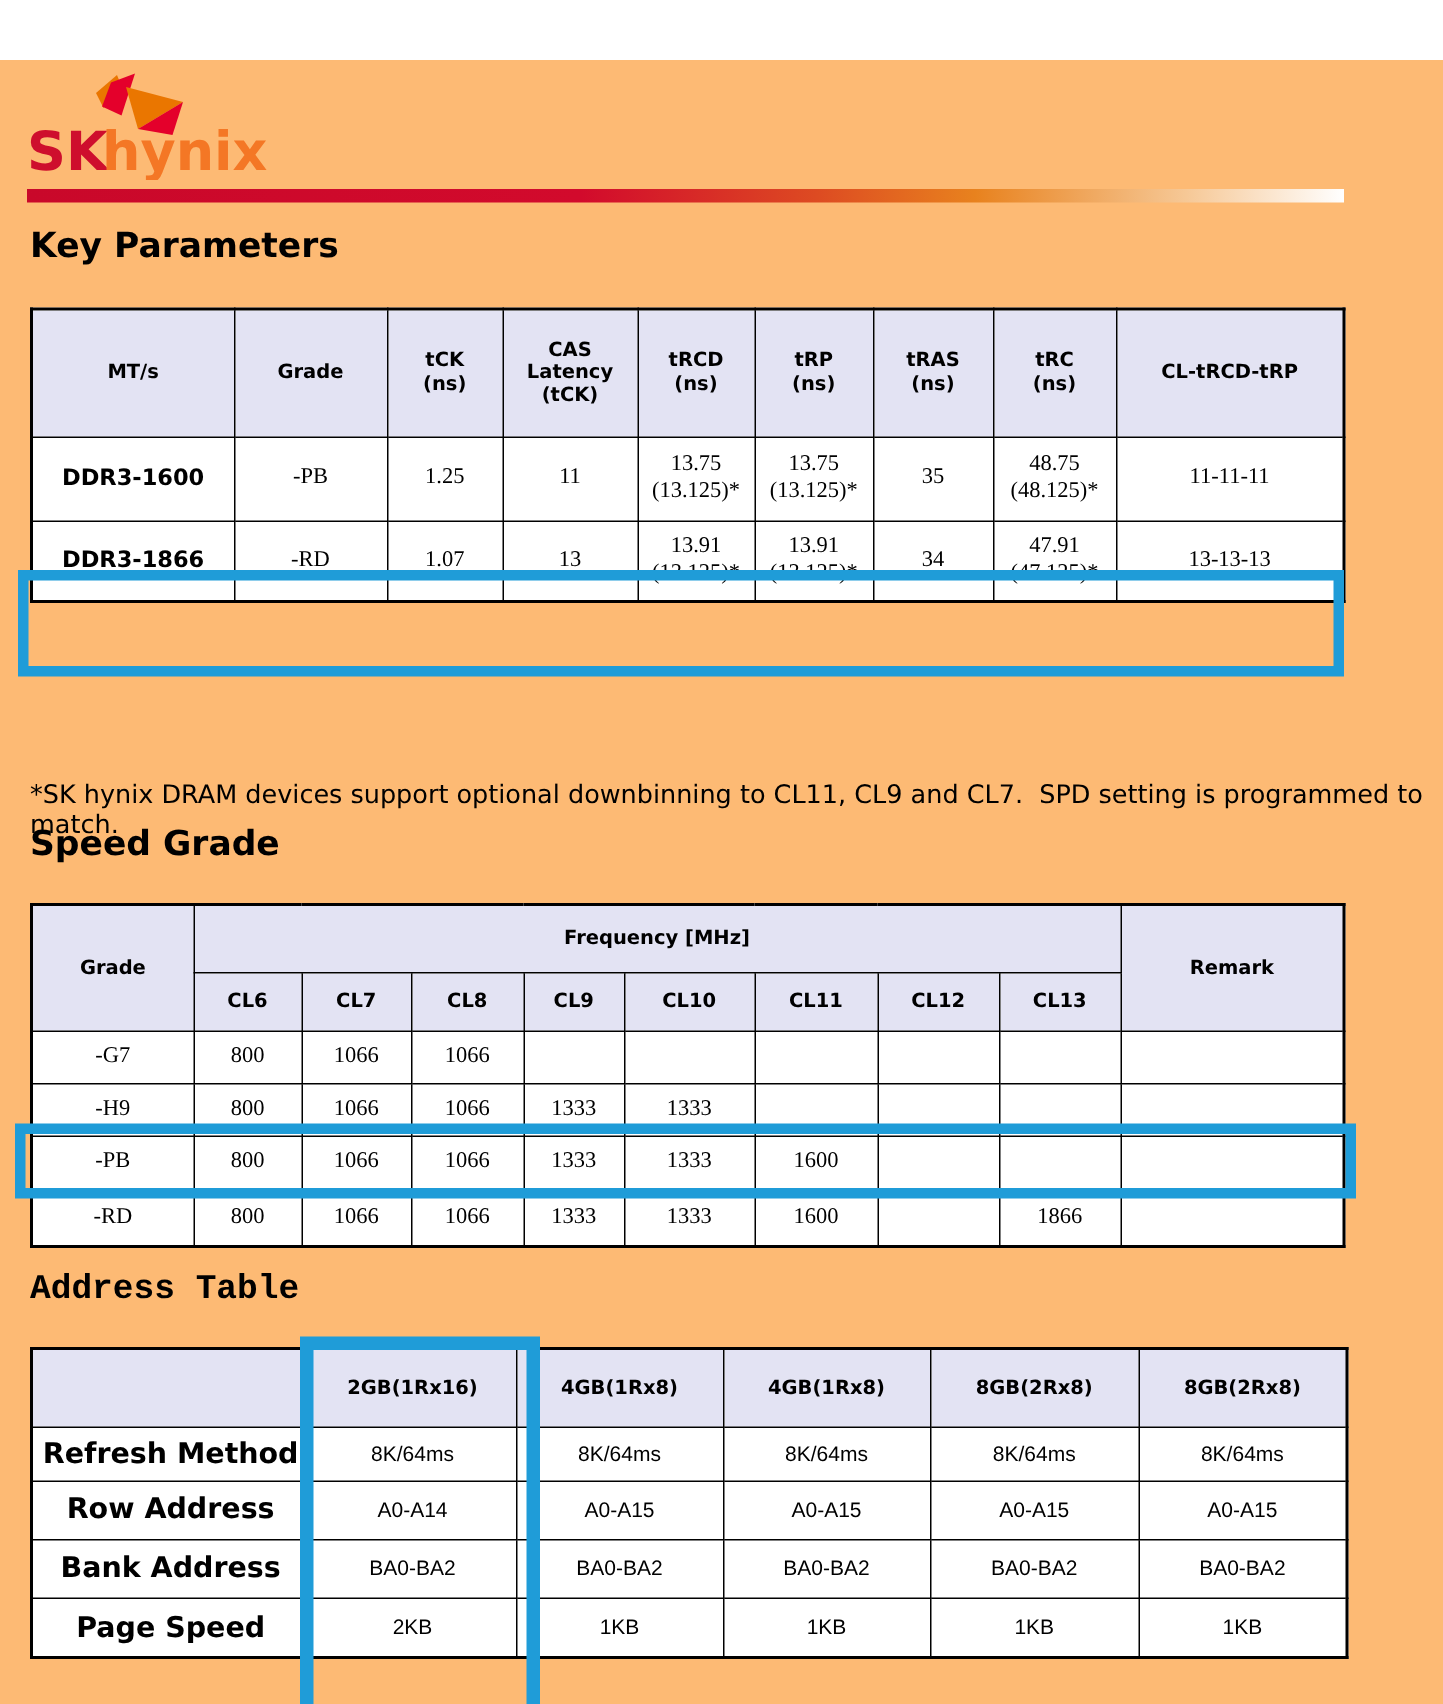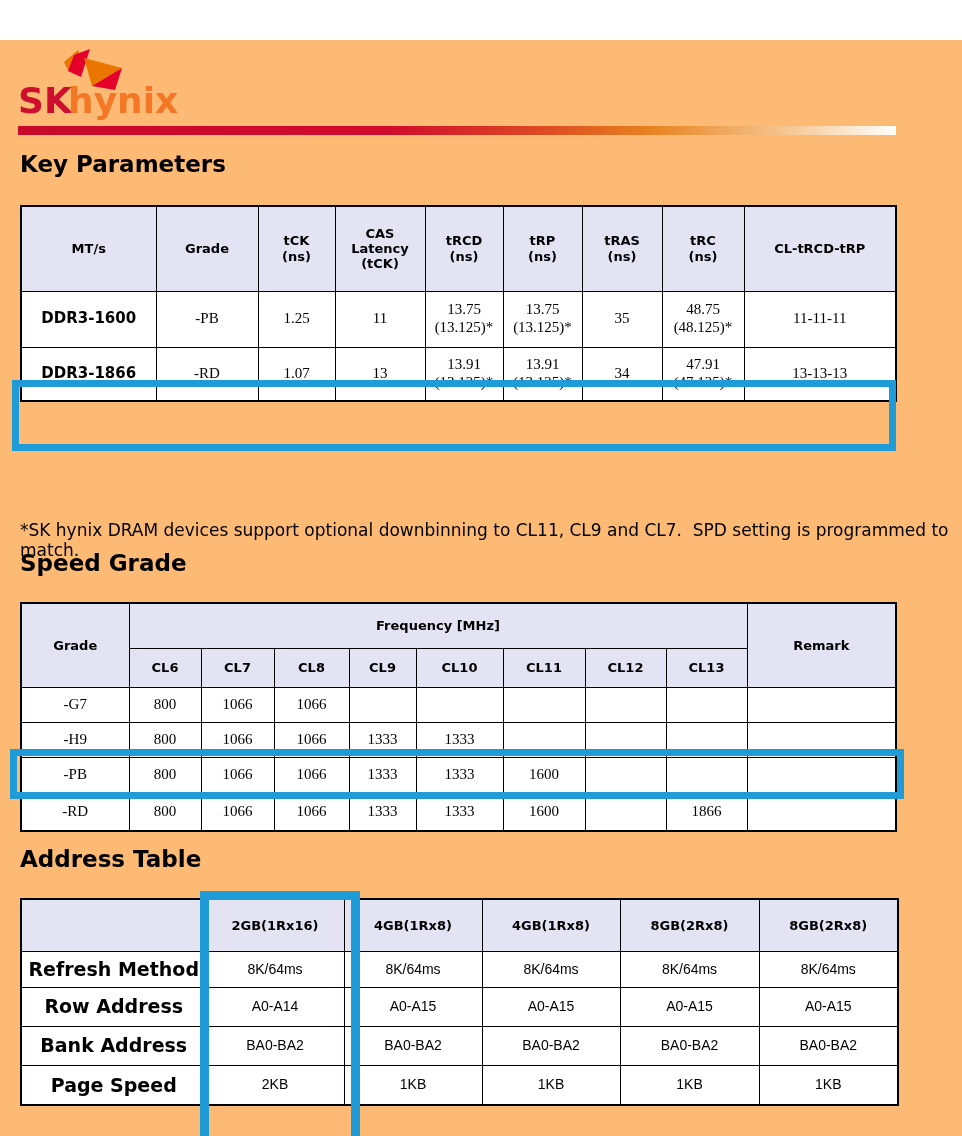--- a/index.html
+++ b/index.html
@@ -189,21 +189,21 @@
       <td class="num">1333</td>
       <td class="num">1333</td>
       <td class="num">1600</td>
       <td class="num"></td>
       <td class="num">1866</td>
       <td class="num"></td>
     </tr>
   </tbody>
     </table>
 
-  <div class="h-title" style="top:806px;">Address Table</div>
+  <div class="h-title" style="top:806px;font-family:Liberation Mono, monospace;">Address Table</div>
 
   <table style="left:20px;top:858px;width:877px;">
     <colgroup>
       <col style="width:185px">
         <col style="width:138px">
         <col style="width:138px">
         <col style="width:138px">
         <col style="width:139px">
         <col style="width:139px">
     </colgroup>

